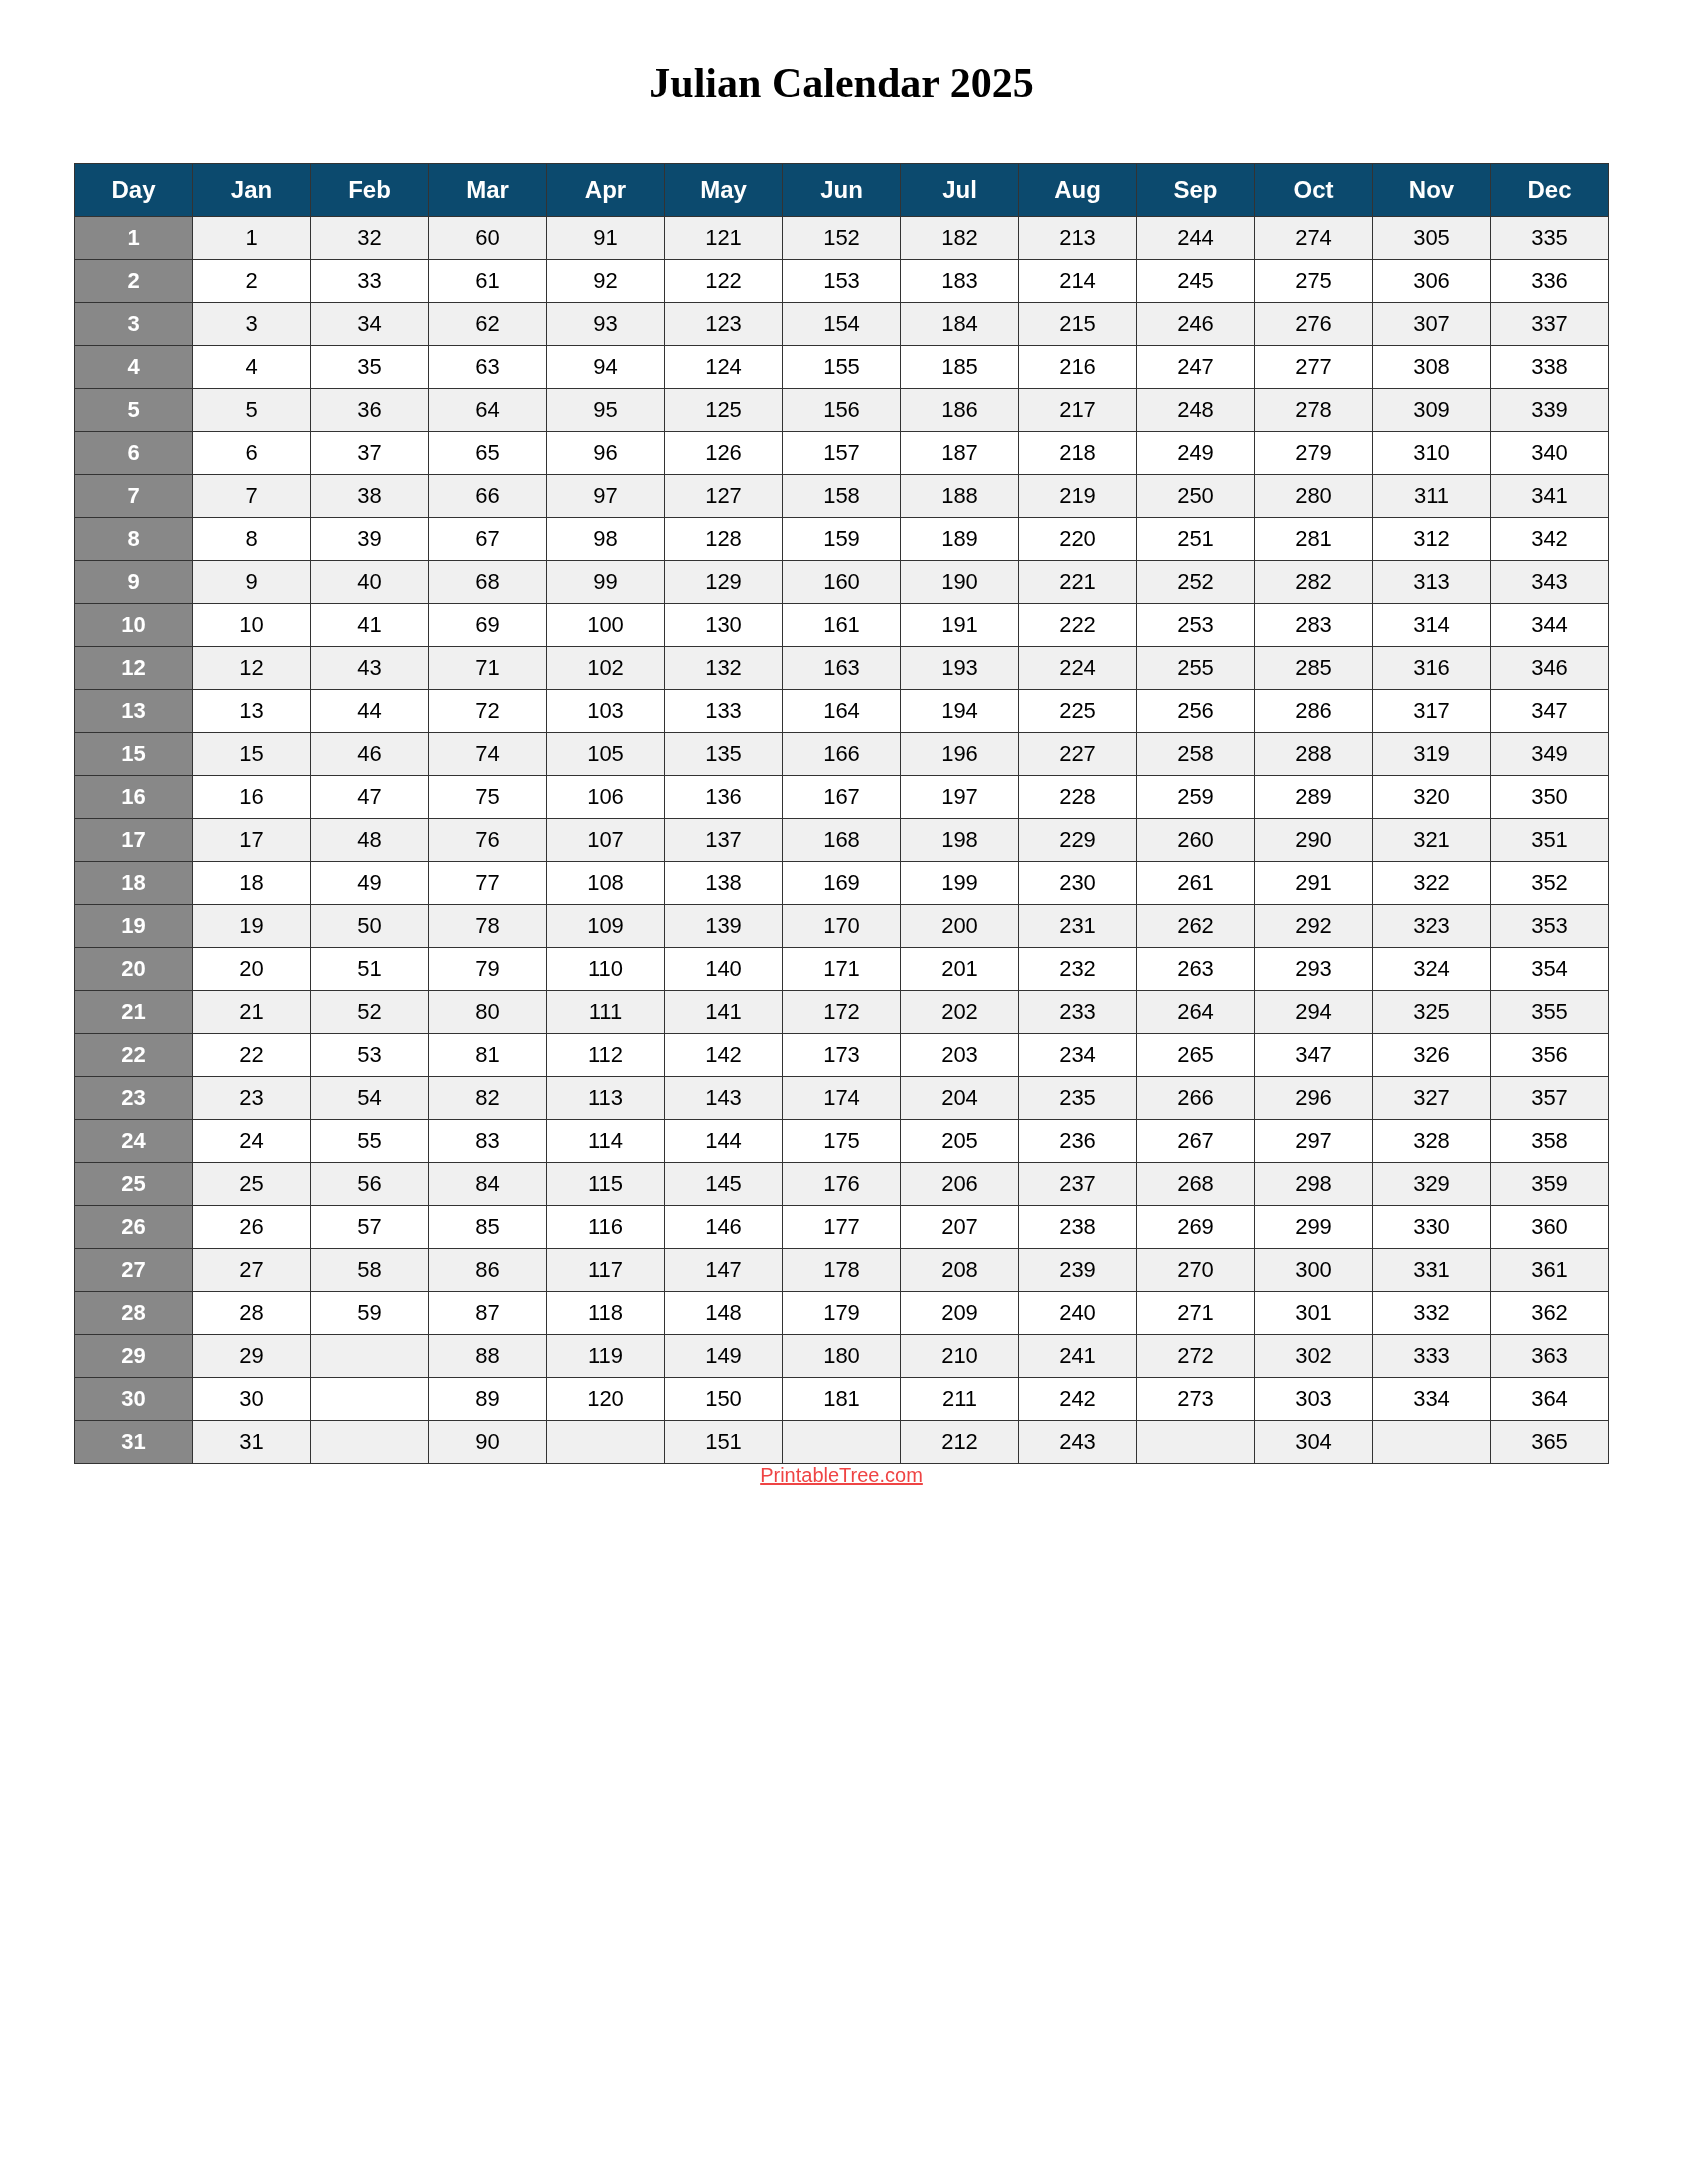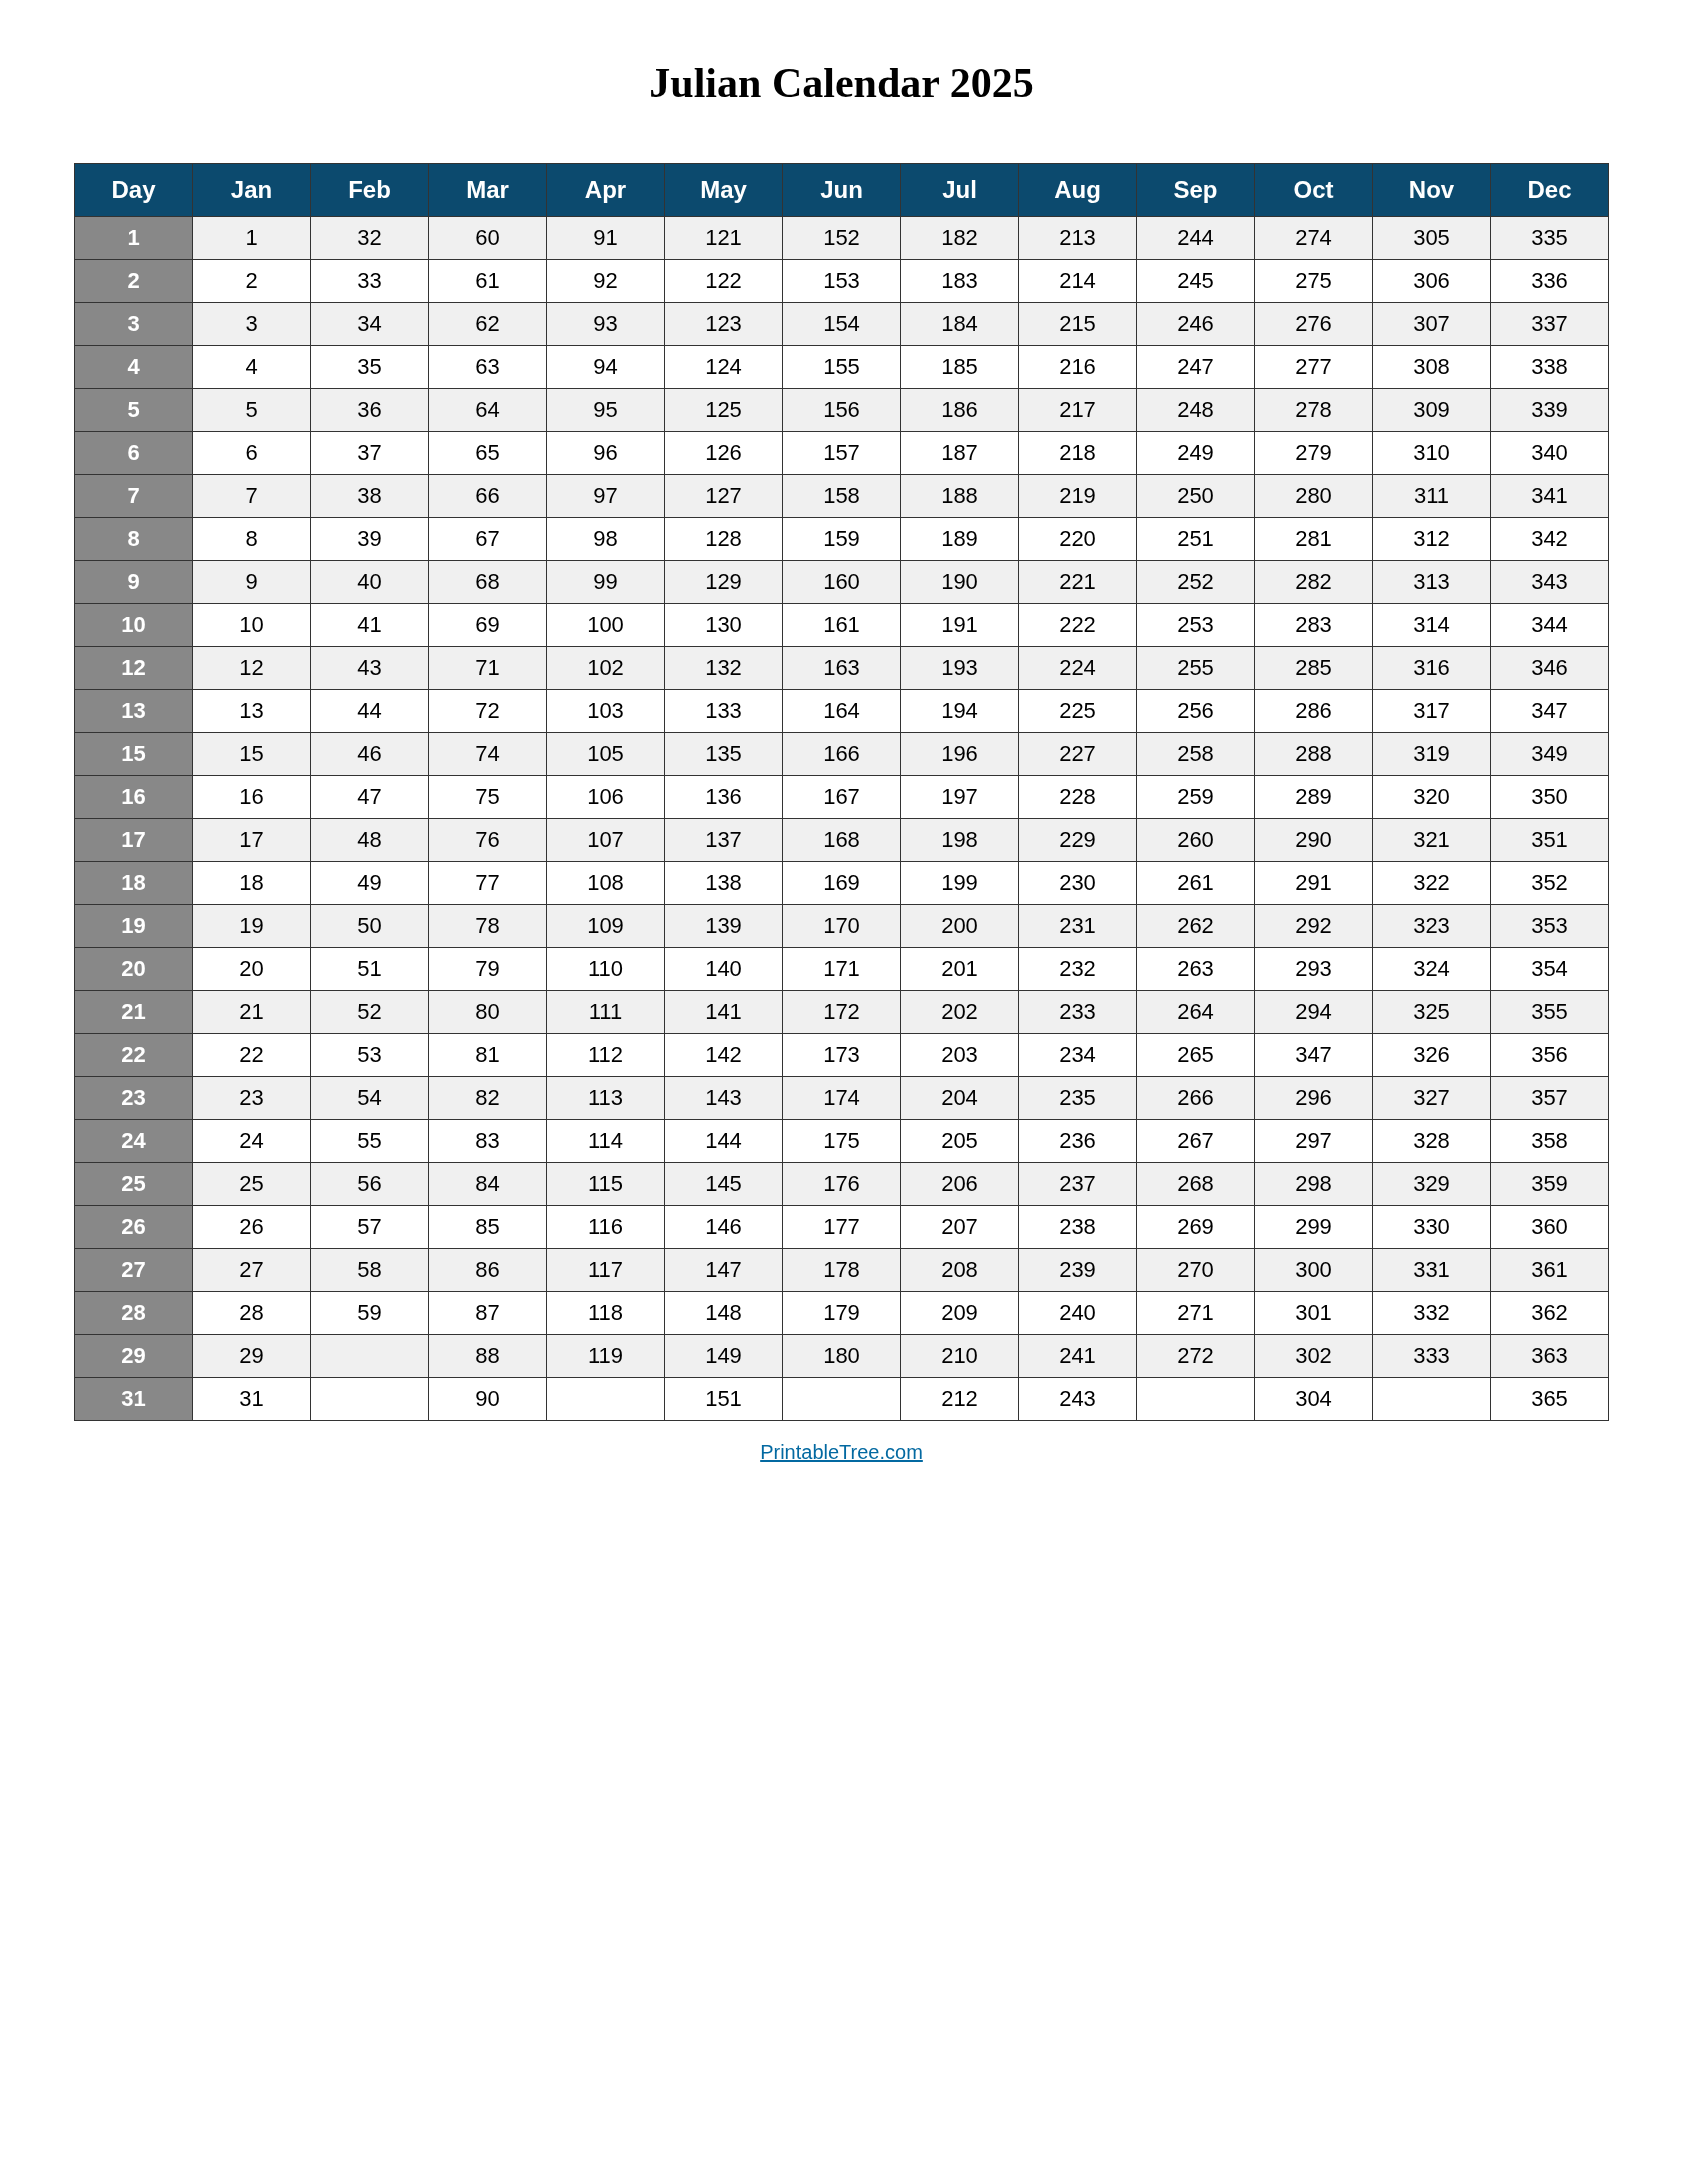--- a/index.html
+++ b/index.html
@@ -49,23 +49,22 @@
       color: #fff;
       font-weight: bold;
     }
     tbody tr:nth-child(odd) td:first-child {
       background-color: #888;
     }
     tbody tr:nth-child(even) td:first-child {
       background-color: #888;
     }
     .footer {
-      margin-top: 20px;
       font-size: 20px;
-      color: #0369a1;
+      color: #ef4444;
       text-decoration: underline;
     }
   </style>
 </head>
 <body>
 
 <h1>Julian Calendar 2025</h1>
 
 <table>
   <thead>
@@ -485,20 +484,35 @@
         <td>149</td>
         <td>180</td>
         <td>210</td>
         <td>241</td>
         <td>272</td>
         <td>302</td>
         <td>333</td>
         <td>363</td>
       </tr>
       <tr>
+        <td>30</td>
+        <td>30</td>
+        <td></td>
+        <td>89</td>
+        <td>120</td>
+        <td>150</td>
+        <td>181</td>
+        <td>211</td>
+        <td>242</td>
+        <td>273</td>
+        <td>303</td>
+        <td>334</td>
+        <td>364</td>
+      </tr>
+      <tr>
         <td>31</td>
         <td>31</td>
         <td></td>
         <td>90</td>
         <td></td>
         <td>151</td>
         <td></td>
         <td>212</td>
         <td>243</td>
         <td></td>

